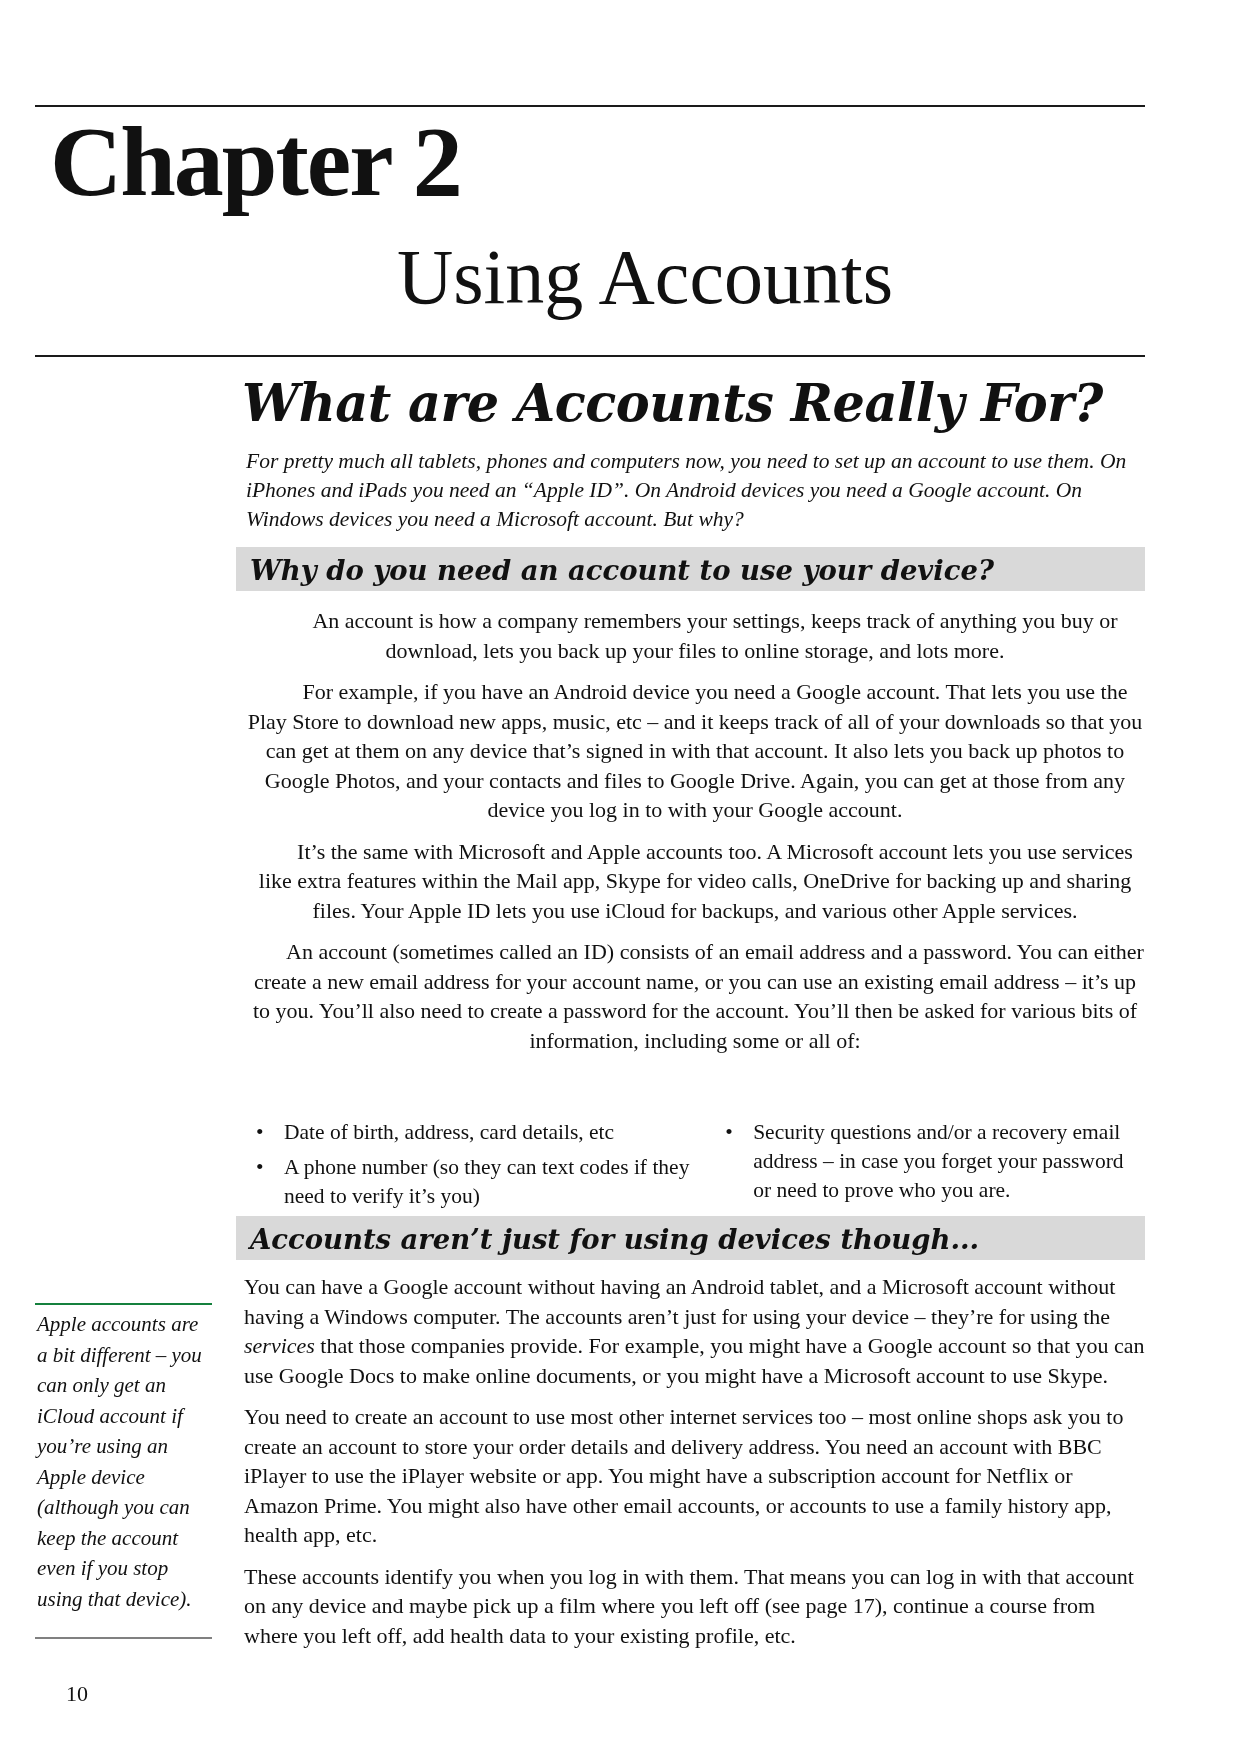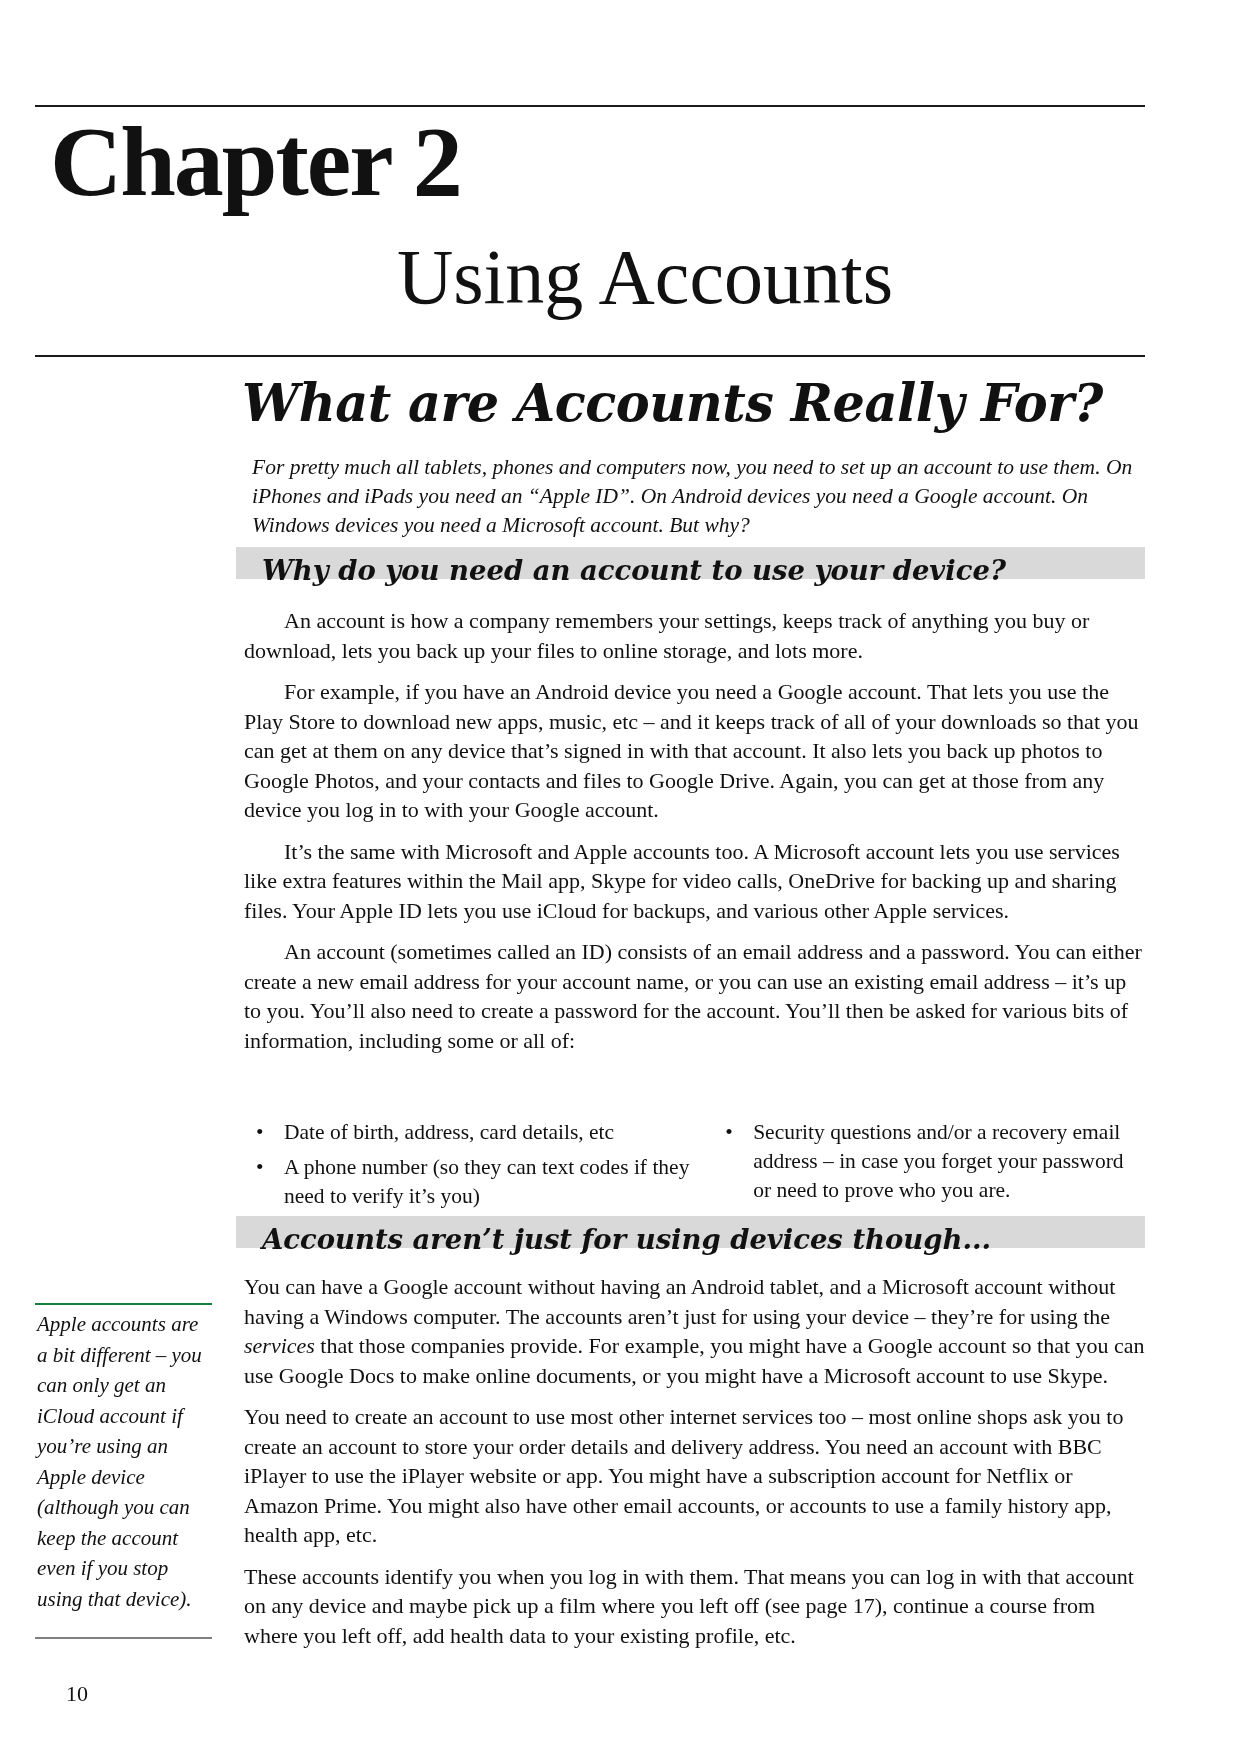--- a/index.html
+++ b/index.html
@@ -55,30 +55,30 @@
       transform-origin: left center;
     }
     .intro {
       position: absolute;
       left: 244px;
       top: 445px;
       width: 900px;
       font-size: 21.5px;
       line-height: 29px;
       font-style: italic;
-      margin: 8px;
+      margin: 2px;
     }
     .subhead-bar {
       position: absolute;
       left: 236px;
       width: 909px;
-      height: 32px;
+      height: 44px;
       background: #d9d9d9;
       box-sizing: border-box;
-      padding-left: 26px;
+      padding-left: 14px;
     }
     .subhead-bar span {
       display: block;
       font-family: "DejaVu Serif", serif;
       font-weight: bold;
       font-style: italic;
       font-size: 28px;
       line-height: 48px;
       white-space: nowrap;
       transform: scaleX(0.98);
@@ -157,21 +157,21 @@
   <div class="rule" style="top:355px;"></div>
 
   <div class="section-title">What are Accounts Really For?</div>
 
   <p class="intro">For pretty much all tablets, phones and computers now, you need to set up an account to use them.  On iPhones and iPads you need an “Apple ID”.  On Android devices you need a Google account.  On Windows devices you need a Microsoft account.  But why?</p>
 
   <div class="subhead-bar" style="top:547px;">
     <span>Why do you need an account to use your device?</span>
   </div>
 
-  <div class="body-block" style="top:606px;">
+  <div class="body-block" style="top:606px;text-align:center;">
     <p class="indent">An account is how a company remembers your settings, keeps track of anything you buy or download, lets you back up your files to online storage, and lots more.</p>
     <p class="indent">For example, if you have an Android device you need a Google account.  That lets you use the Play Store to download new apps, music, etc – and it keeps track of all of your downloads so that you can get at them on any device that’s signed in with that account.  It also lets you back up photos to Google Photos, and your contacts and files to Google Drive.  Again, you can get at those from any device you log in to with your Google account.</p>
     <p class="indent">It’s the same with Microsoft and Apple accounts too.  A Microsoft account lets you use services like extra features within the Mail app, Skype for video calls, OneDrive for backing up and sharing files.  Your Apple ID lets you use iCloud for backups, and various other Apple services.</p>
     <p class="indent">An account (sometimes called an ID) consists of an email address and a password.  You can either create a new email address for your account name, or you can use an existing email address – it’s up to you.  You’ll also need to create a password for the account.  You’ll then be asked for various bits of information, including some or all of:</p>
   </div>
 
   <div class="bullets">
     <ul class="col-left">
       <li>Date of birth, address, card details, etc</li>
       <li>A phone number (so they can text codes if they need to verify it’s you)</li>

